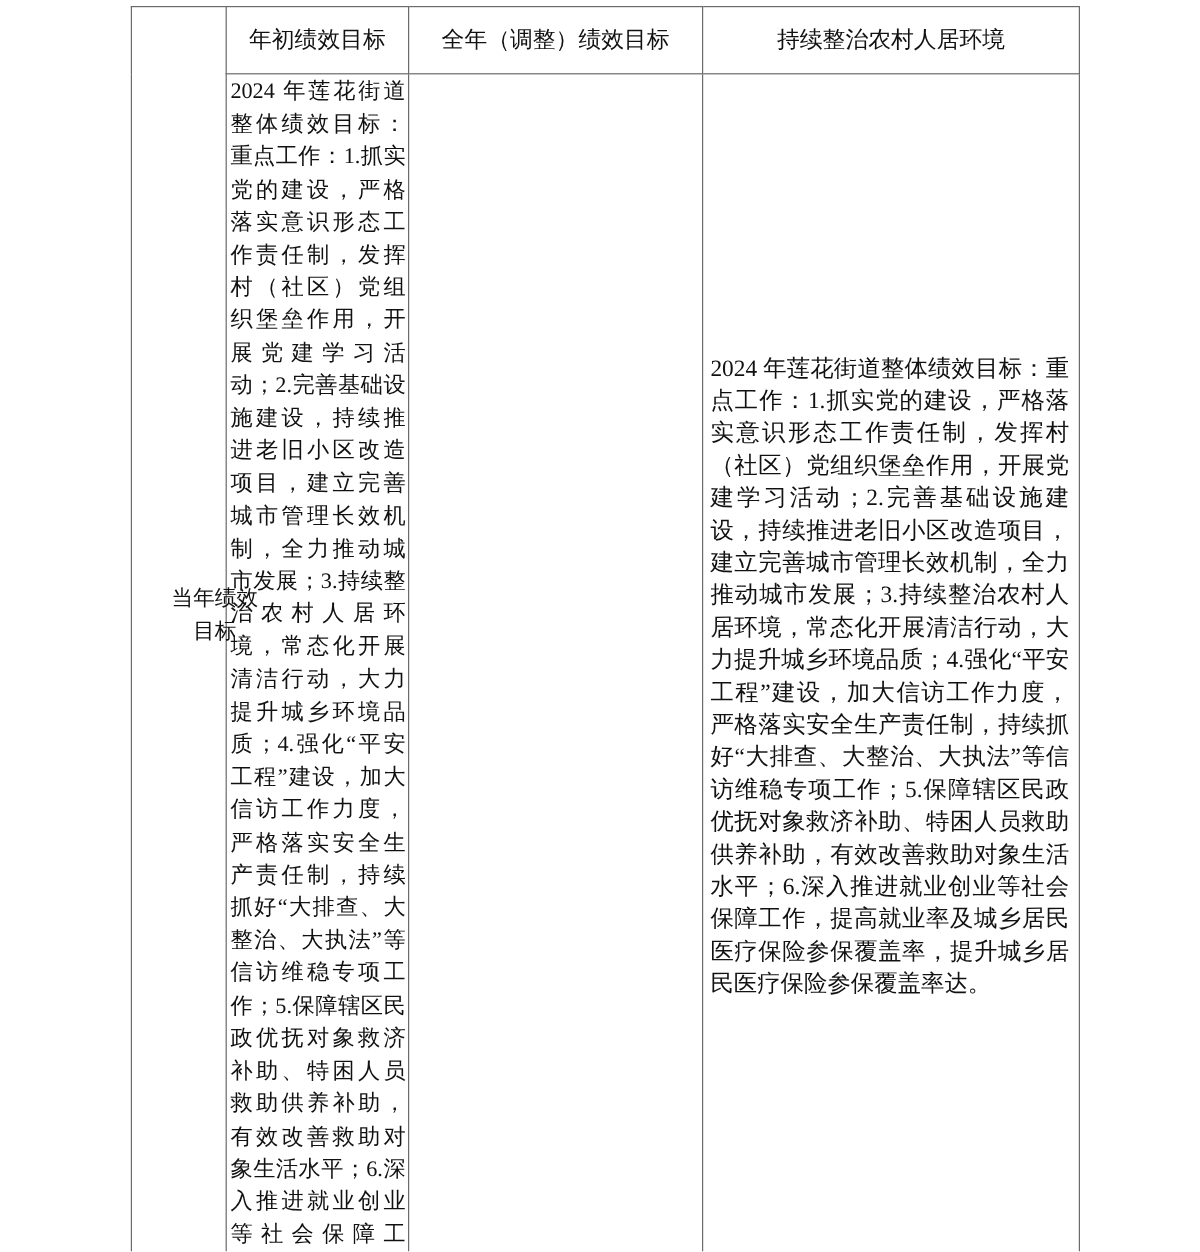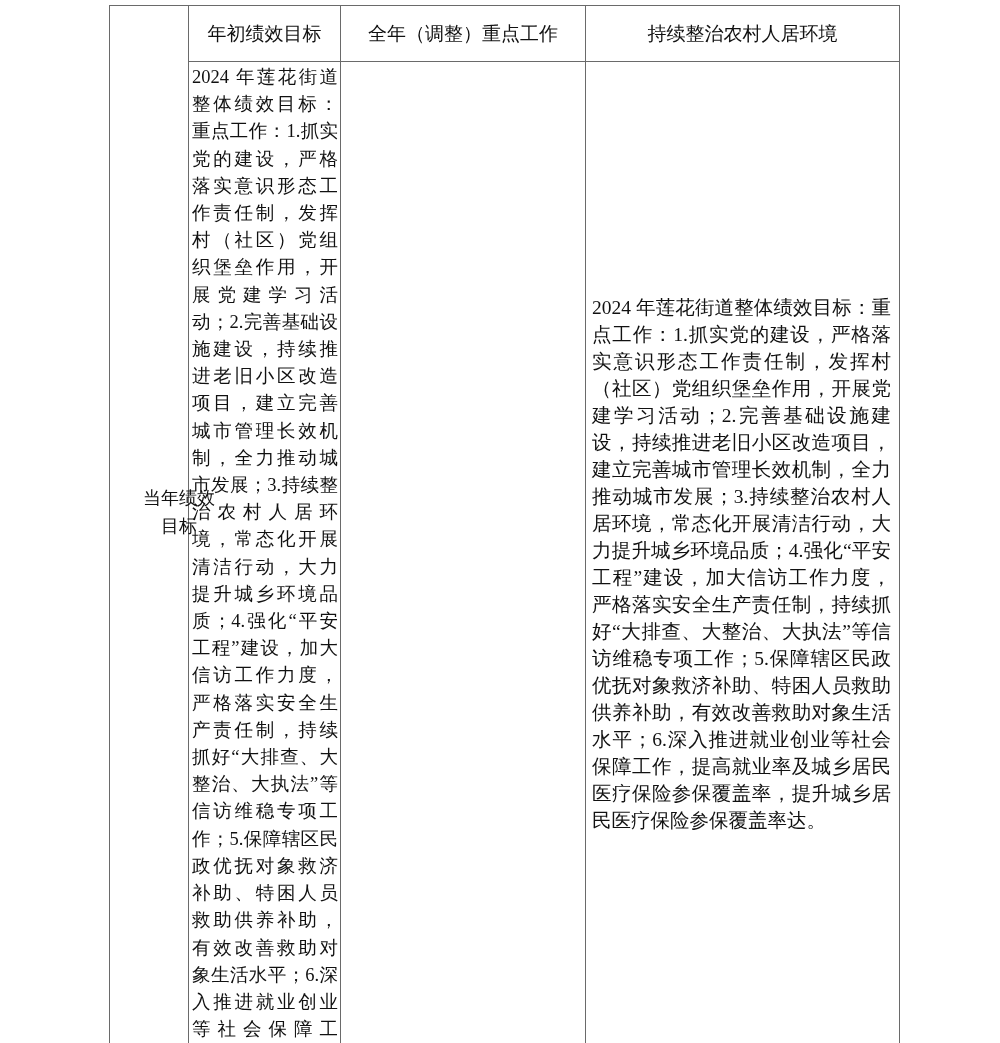--- a/index.html
+++ b/index.html
@@ -86,21 +86,21 @@
       <col class="col-initial">
       <col class="col-adjust">
       <col class="col-actual">
     </colgroup>
     <tbody>
       <tr class="header-row">
         <td class="label-cell" rowspan="2">
           <span class="label-inner">当年绩效目标</span>
         </td>
         <th>年初绩效目标</th>
-        <th>全年（调整）重点工作</th>
+        <th>全年（调整）绩效目标</th>
         <th>持续整治农村人居环境</th>
       </tr>
       <tr class="body-row">
         <td class="cell-initial">
           <div class="cell-text">2024 年莲花街道整体绩效目标：重点工作：1.抓实党的建设，严格落实意识形态工作责任制，发挥村（社区）党组织堡垒作用，开展党建学习活动；2.完善基础设施建设，持续推进老旧小区改造项目，建立完善城市管理长效机制，全力推动城市发展；3.持续整治农村人居环境，常态化开展清洁行动，大力提升城乡环境品质；4.强化“平安工程”建设，加大信访工作力度，严格落实安全生产责任制，持续抓好“大排查、大整治、大执法”等信访维稳专项工作；5.保障辖区民政优抚对象救济补助、特困人员救助供养补助，有效改善救助对象生活水平；6.深入推进就业创业等社会保障工作，提高就业率及城乡居民医疗保险参保覆盖率，提升</div>
         </td>
         <td class="cell-adjusted">
           <div class="cell-text"></div>
         </td>
         <td class="cell-actual">

